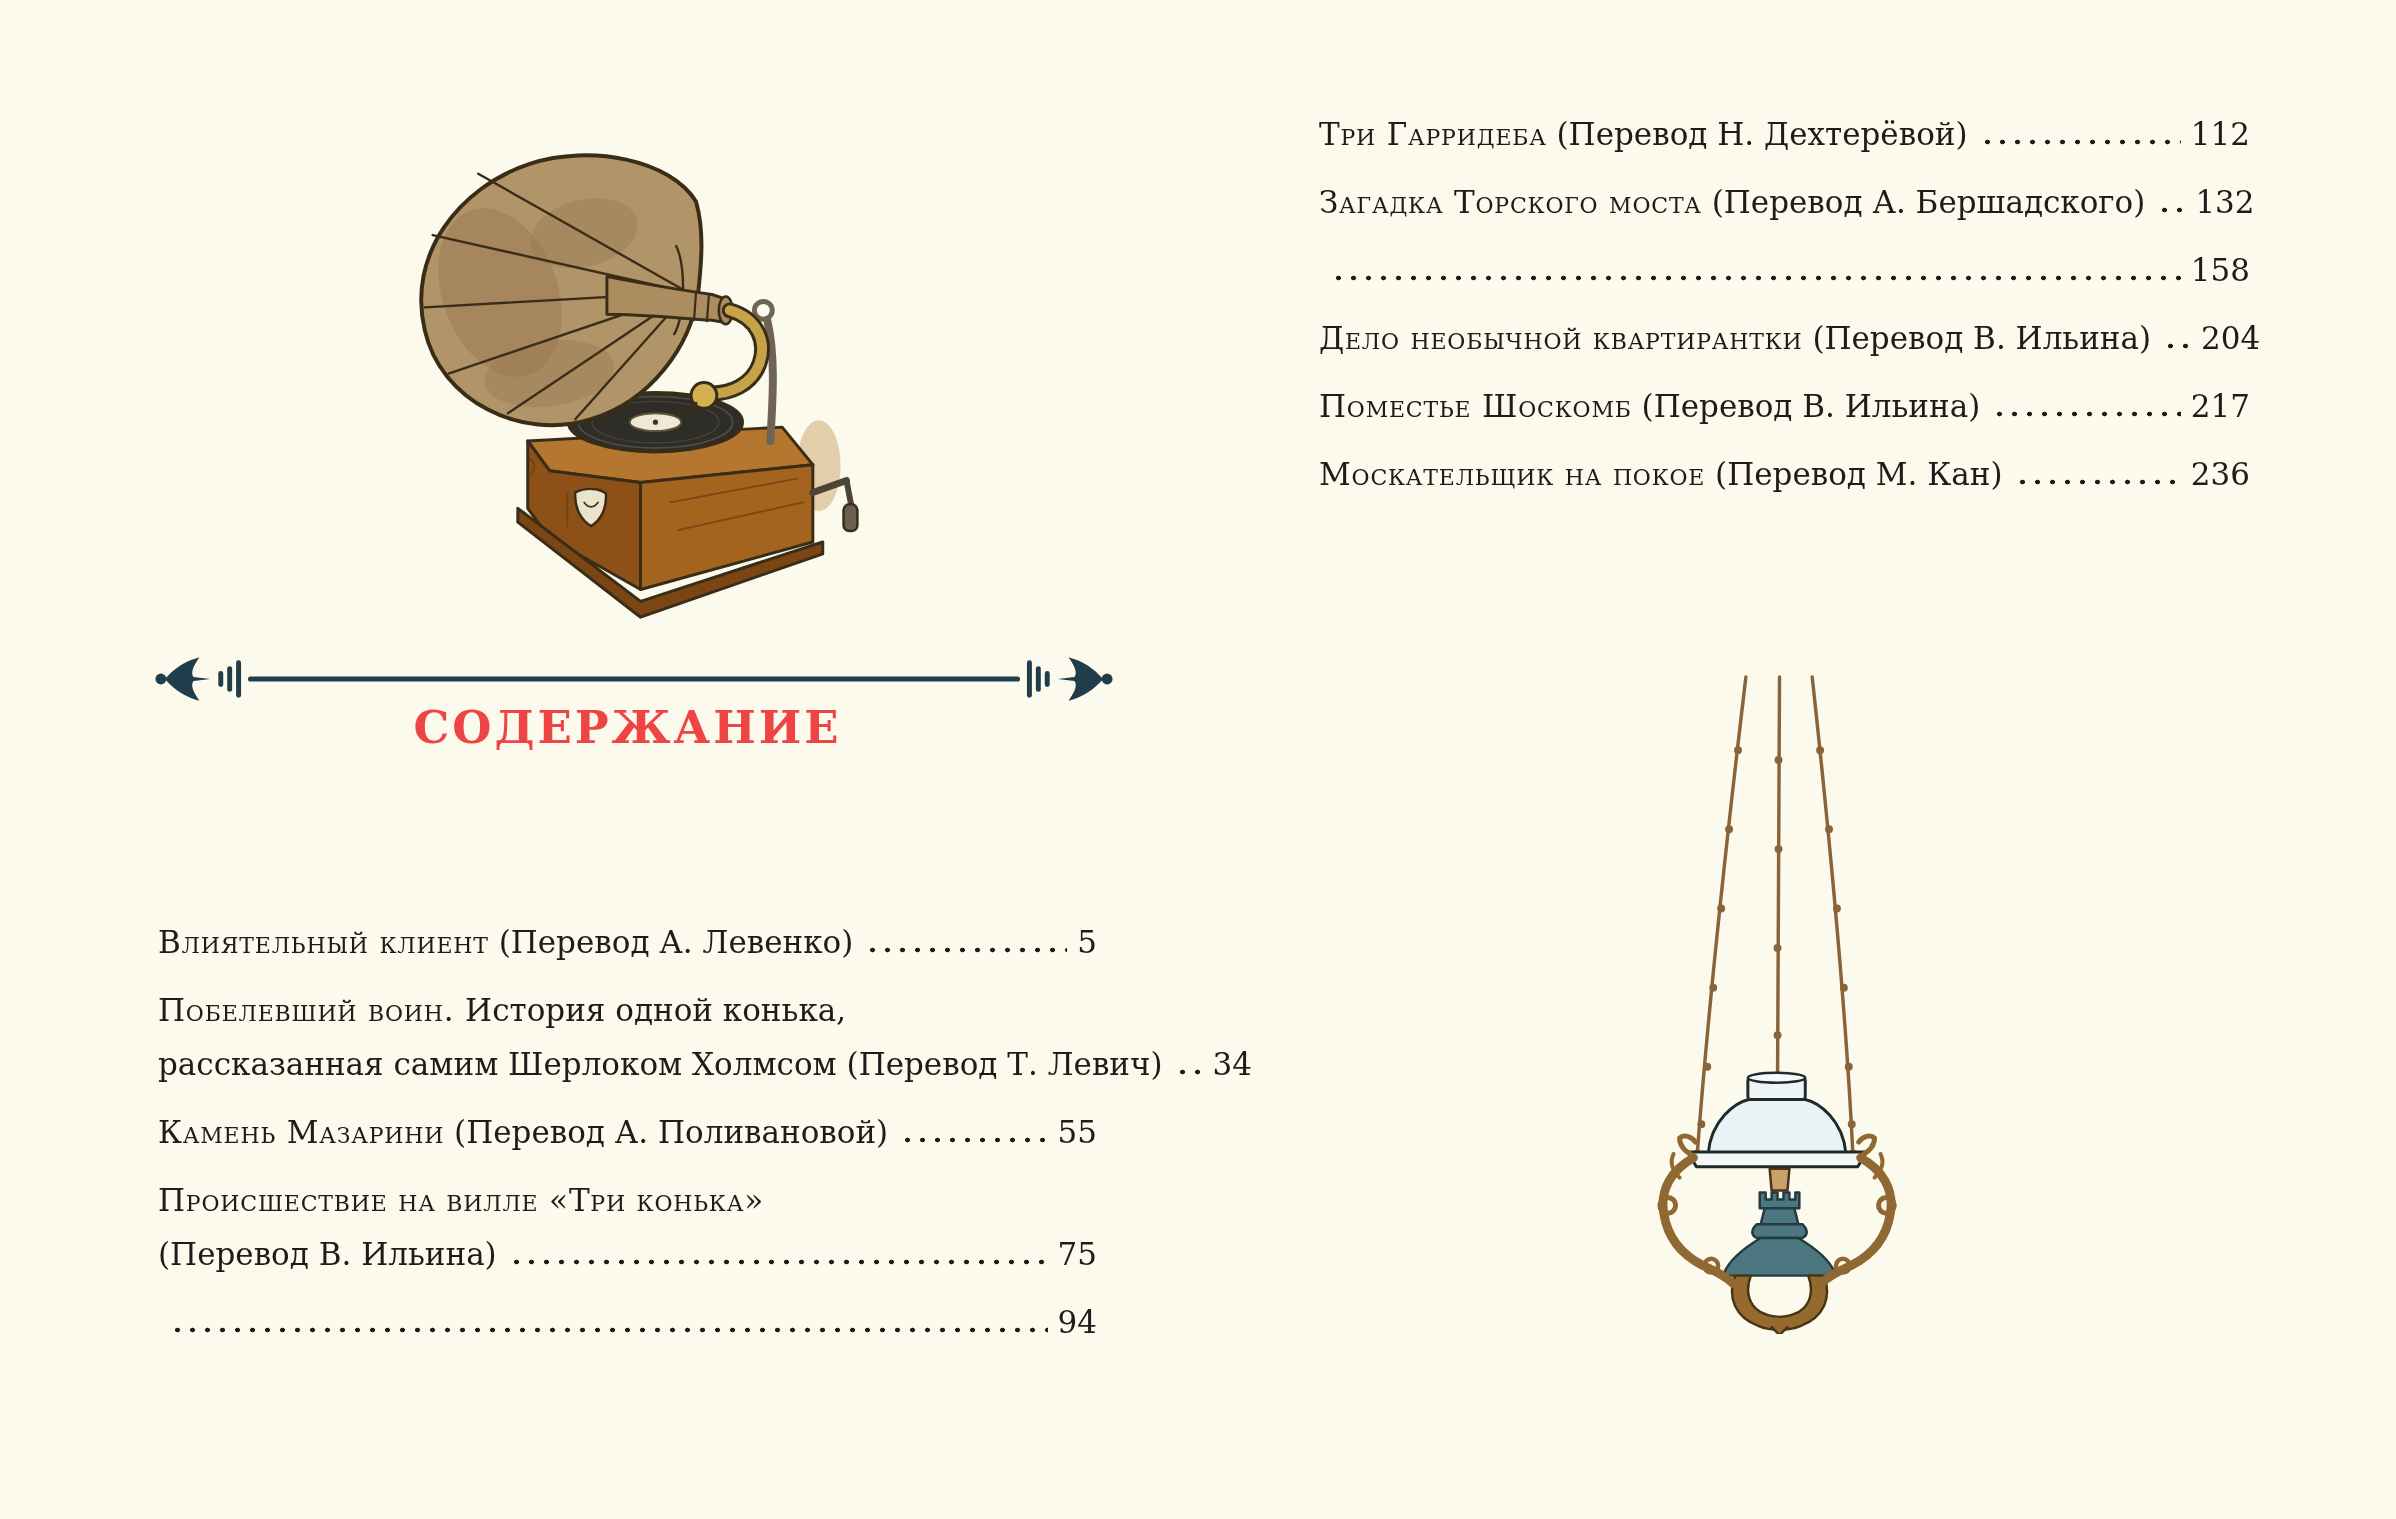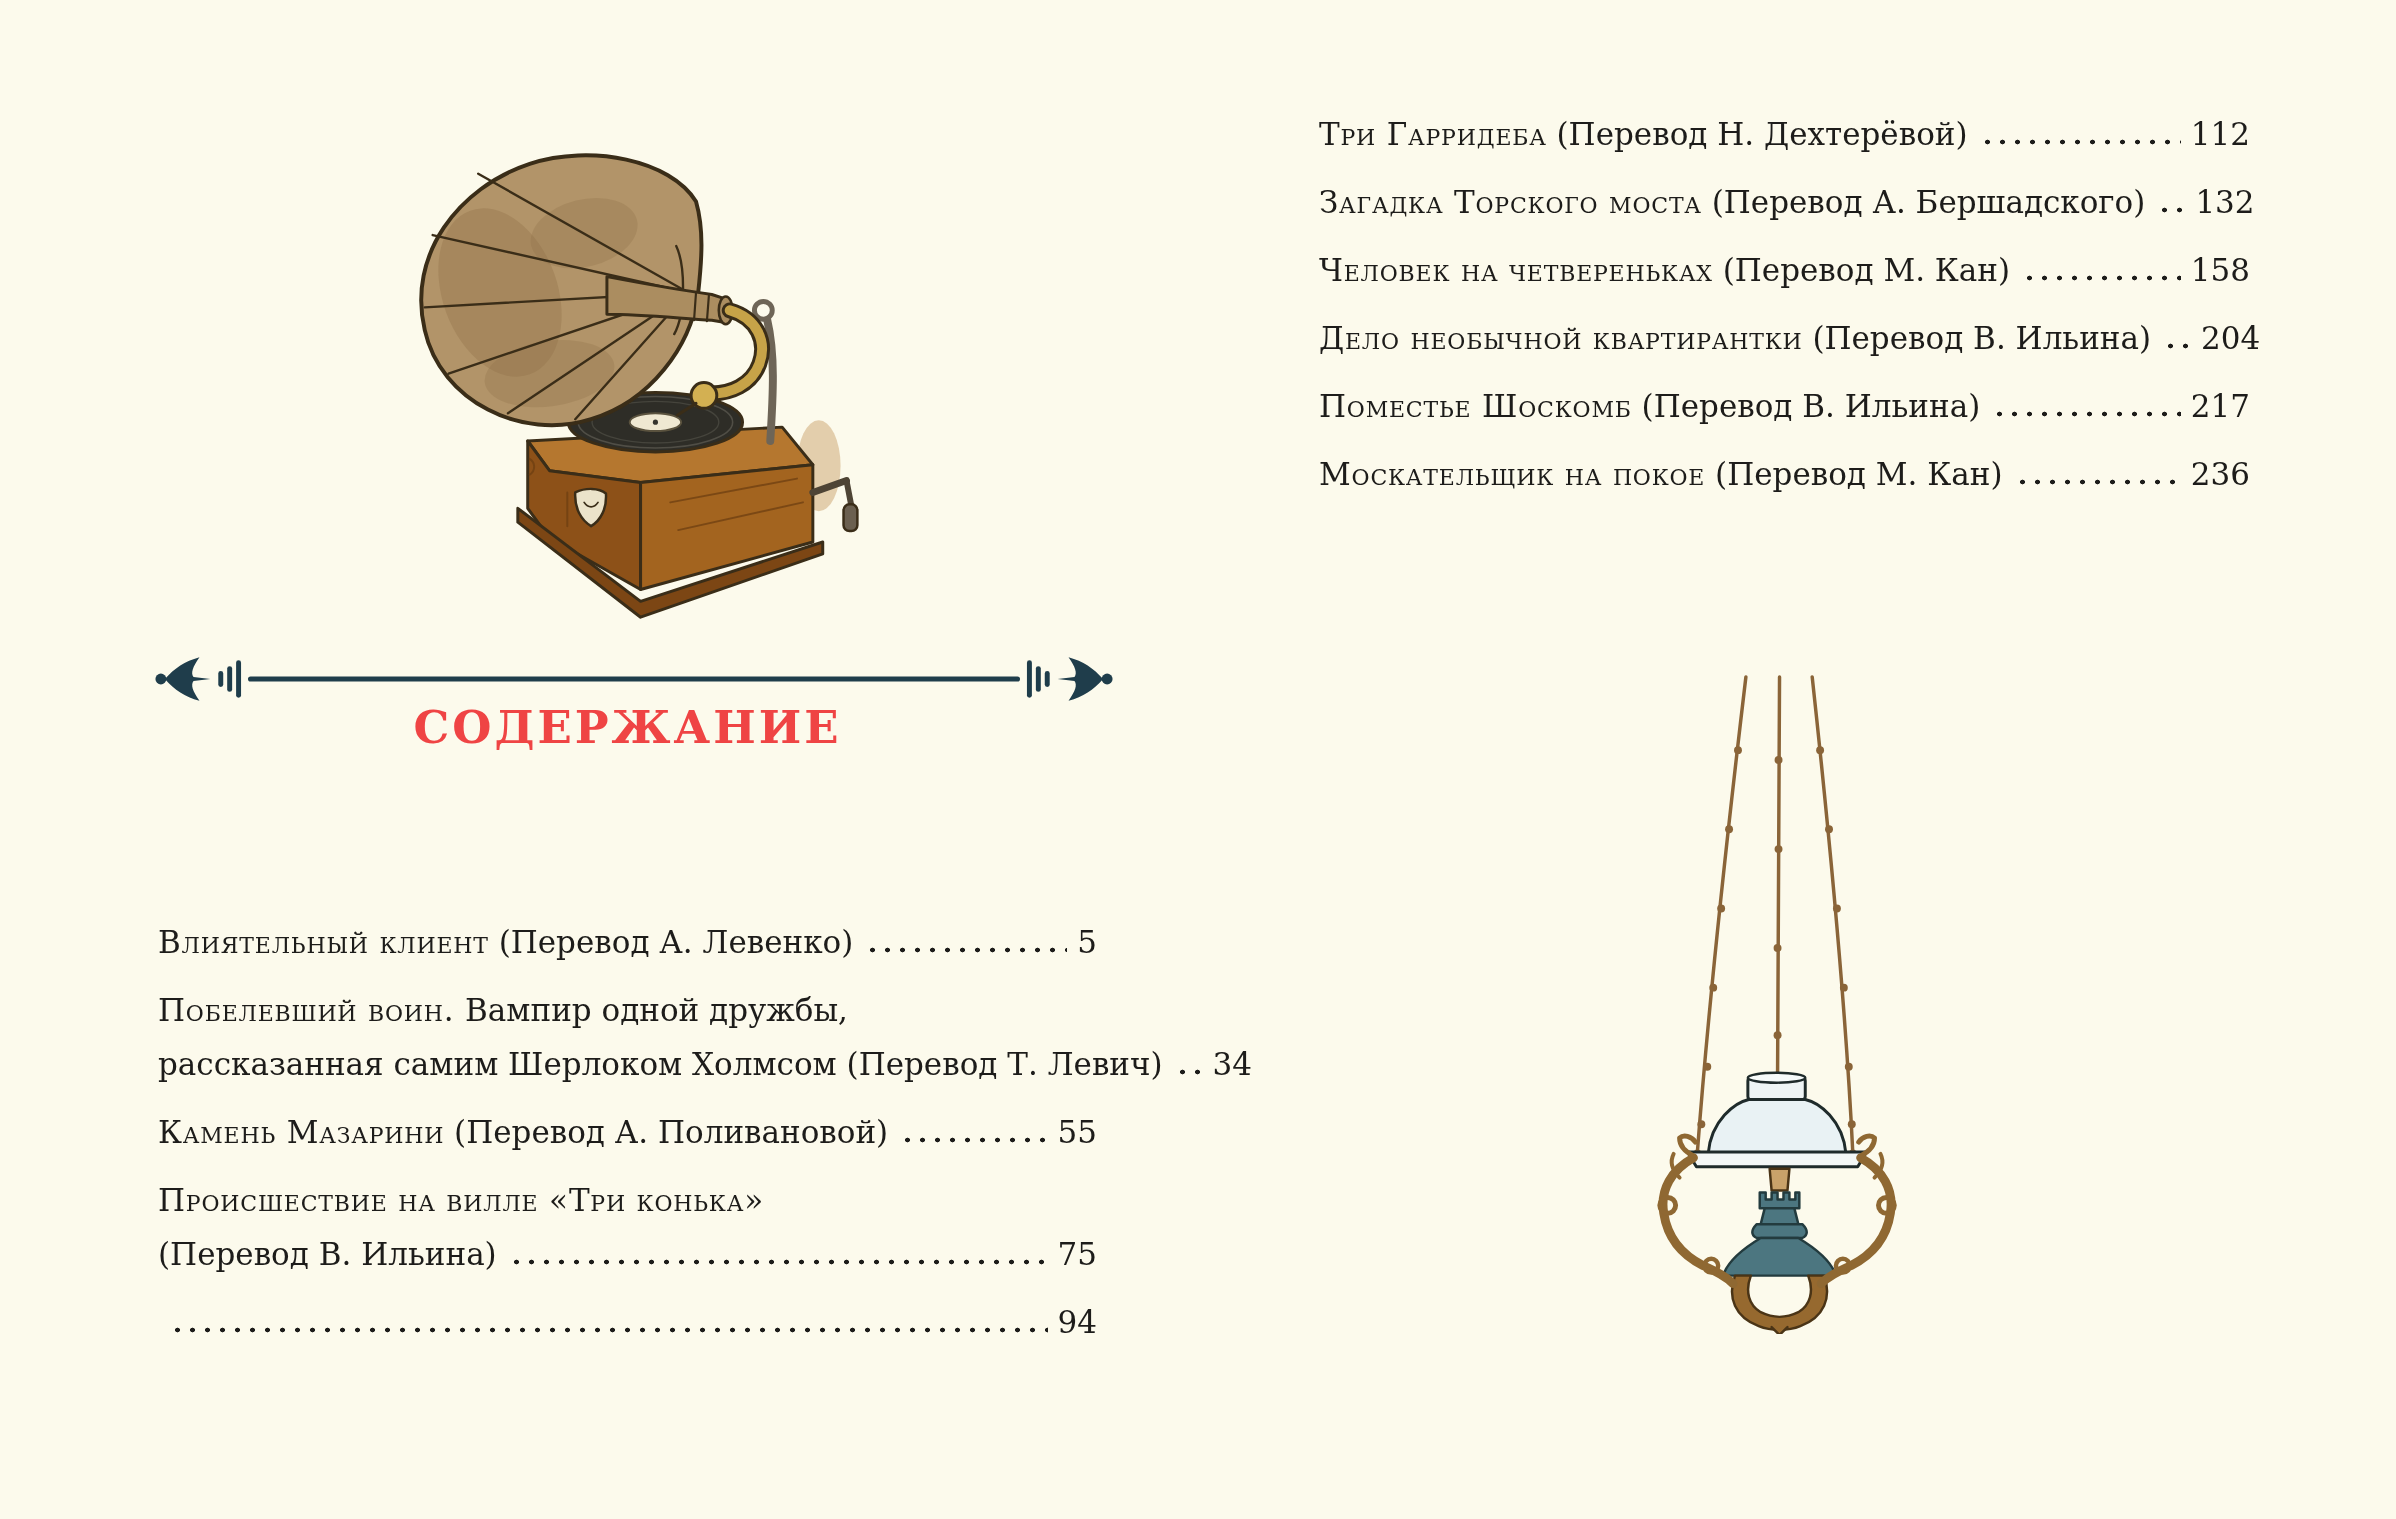--- a/index.html
+++ b/index.html
@@ -104,21 +104,21 @@
     <div class="toc toc-left" id="toc-left">
         <div class="toc-entry">
           <div class="toc-line">
             <span class="toc-text"><span class="sc">Влиятельный клиент</span><span class="it"> (Перевод А. Левенко)</span></span>
             <span class="leader"></span>
             <span class="page-num">5</span>
           </div>
         </div>
         <div class="toc-entry">
           <div class="toc-line">
-            <span class="toc-text"><span class="sc">Побелевший воин. </span><span class="it">Вампир одной дружбы,</span></span>
+            <span class="toc-text"><span class="sc">Побелевший воин. </span><span class="it">История одной конька,</span></span>
           </div>
           <div class="toc-line">
             <span class="toc-text"><span class="it">рассказанная самим Шерлоком Холмсом (Перевод Т. Левич)</span></span>
             <span class="leader"></span>
             <span class="page-num">34</span>
           </div>
         </div>
         <div class="toc-entry">
           <div class="toc-line">
             <span class="toc-text"><span class="sc">Камень Мазарини</span><span class="it"> (Перевод А. Поливановой)</span></span>
@@ -157,21 +157,20 @@
         </div>
         <div class="toc-entry">
           <div class="toc-line">
             <span class="toc-text"><span class="sc">Загадка Торского моста</span><span class="it"> (Перевод А. Бершадского)</span></span>
             <span class="leader"></span>
             <span class="page-num">132</span>
           </div>
         </div>
         <div class="toc-entry">
           <div class="toc-line">
-            <span class="toc-text"><span class="sc">Человек на четвереньках</span><span class="it"> (Перевод М. Кан)</span></span>
             <span class="leader"></span>
             <span class="page-num">158</span>
           </div>
         </div>
         <div class="toc-entry">
           <div class="toc-line">
             <span class="toc-text"><span class="sc">Дело необычной квартирантки</span><span class="it"> (Перевод В. Ильина)</span></span>
             <span class="leader"></span>
             <span class="page-num">204</span>
           </div>

